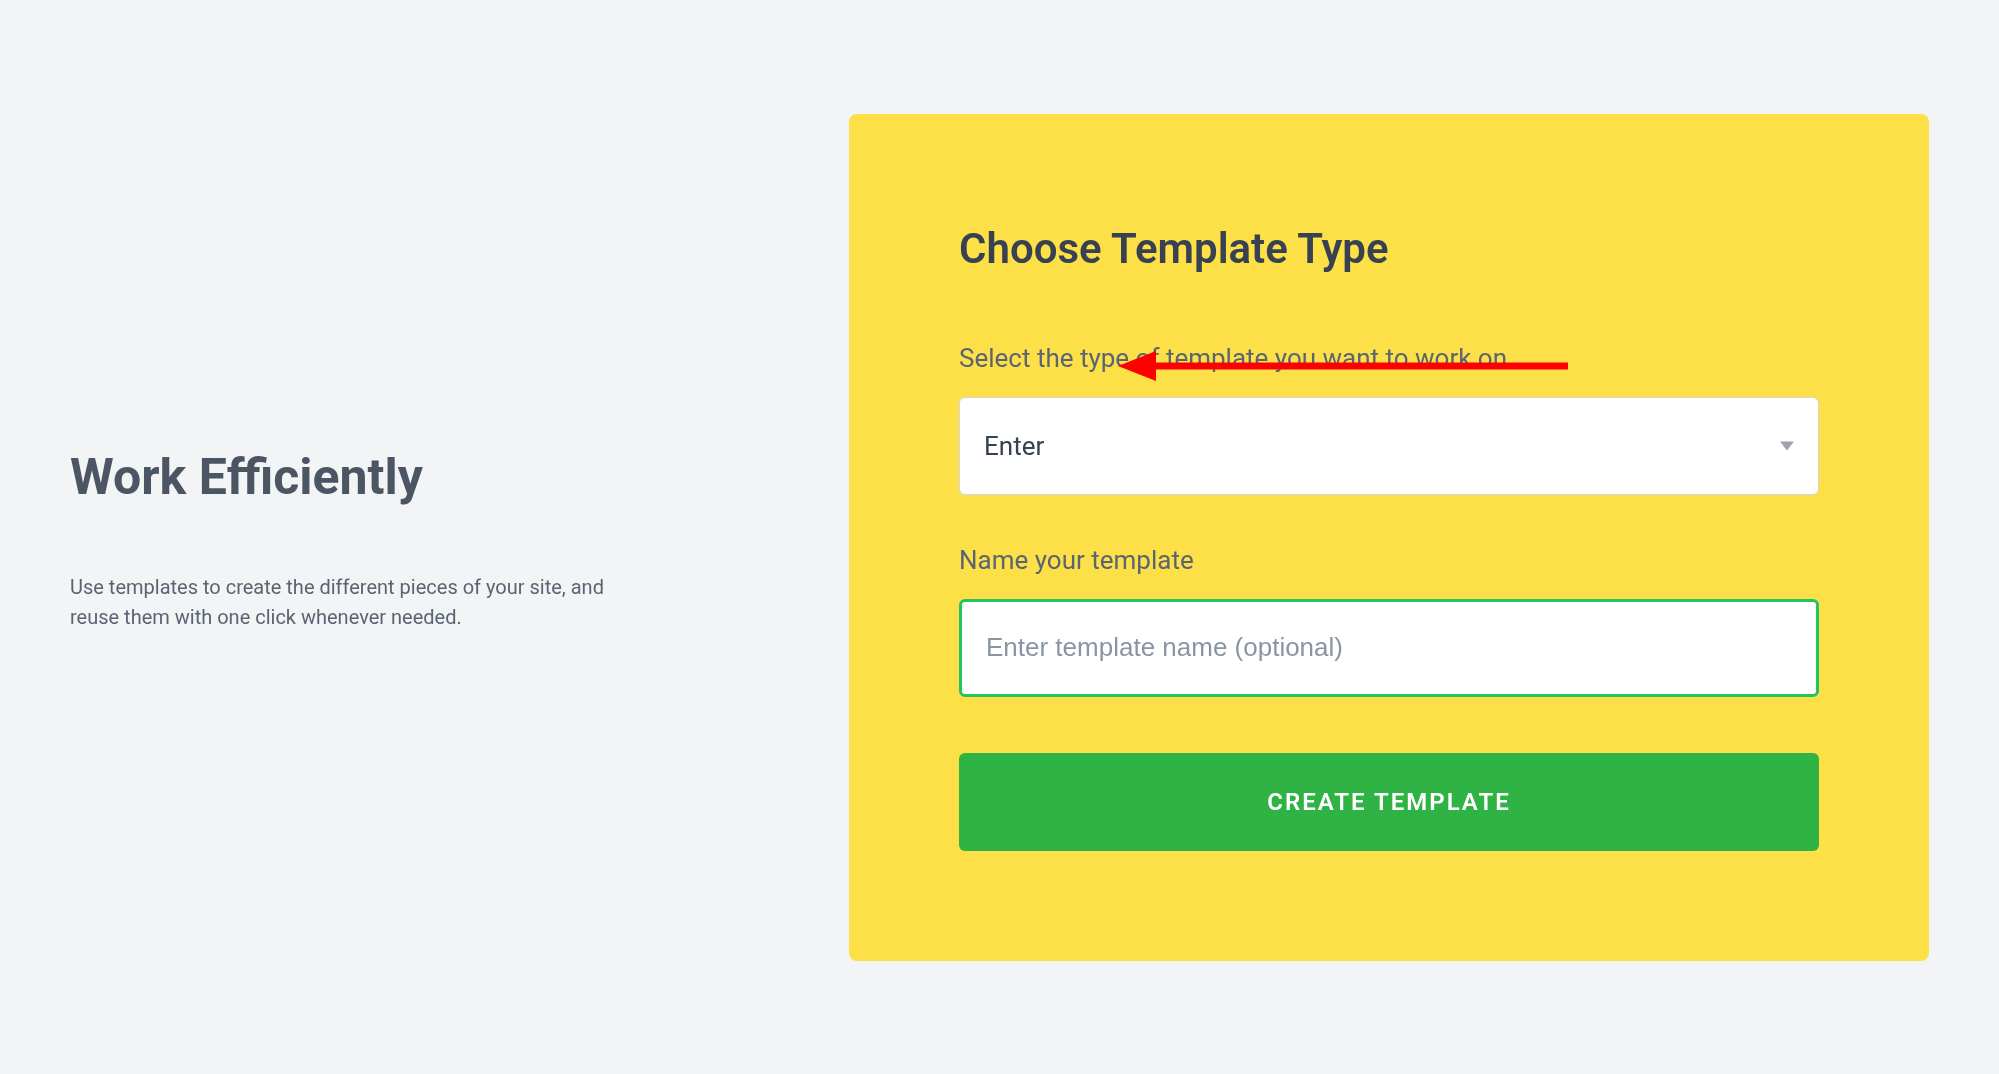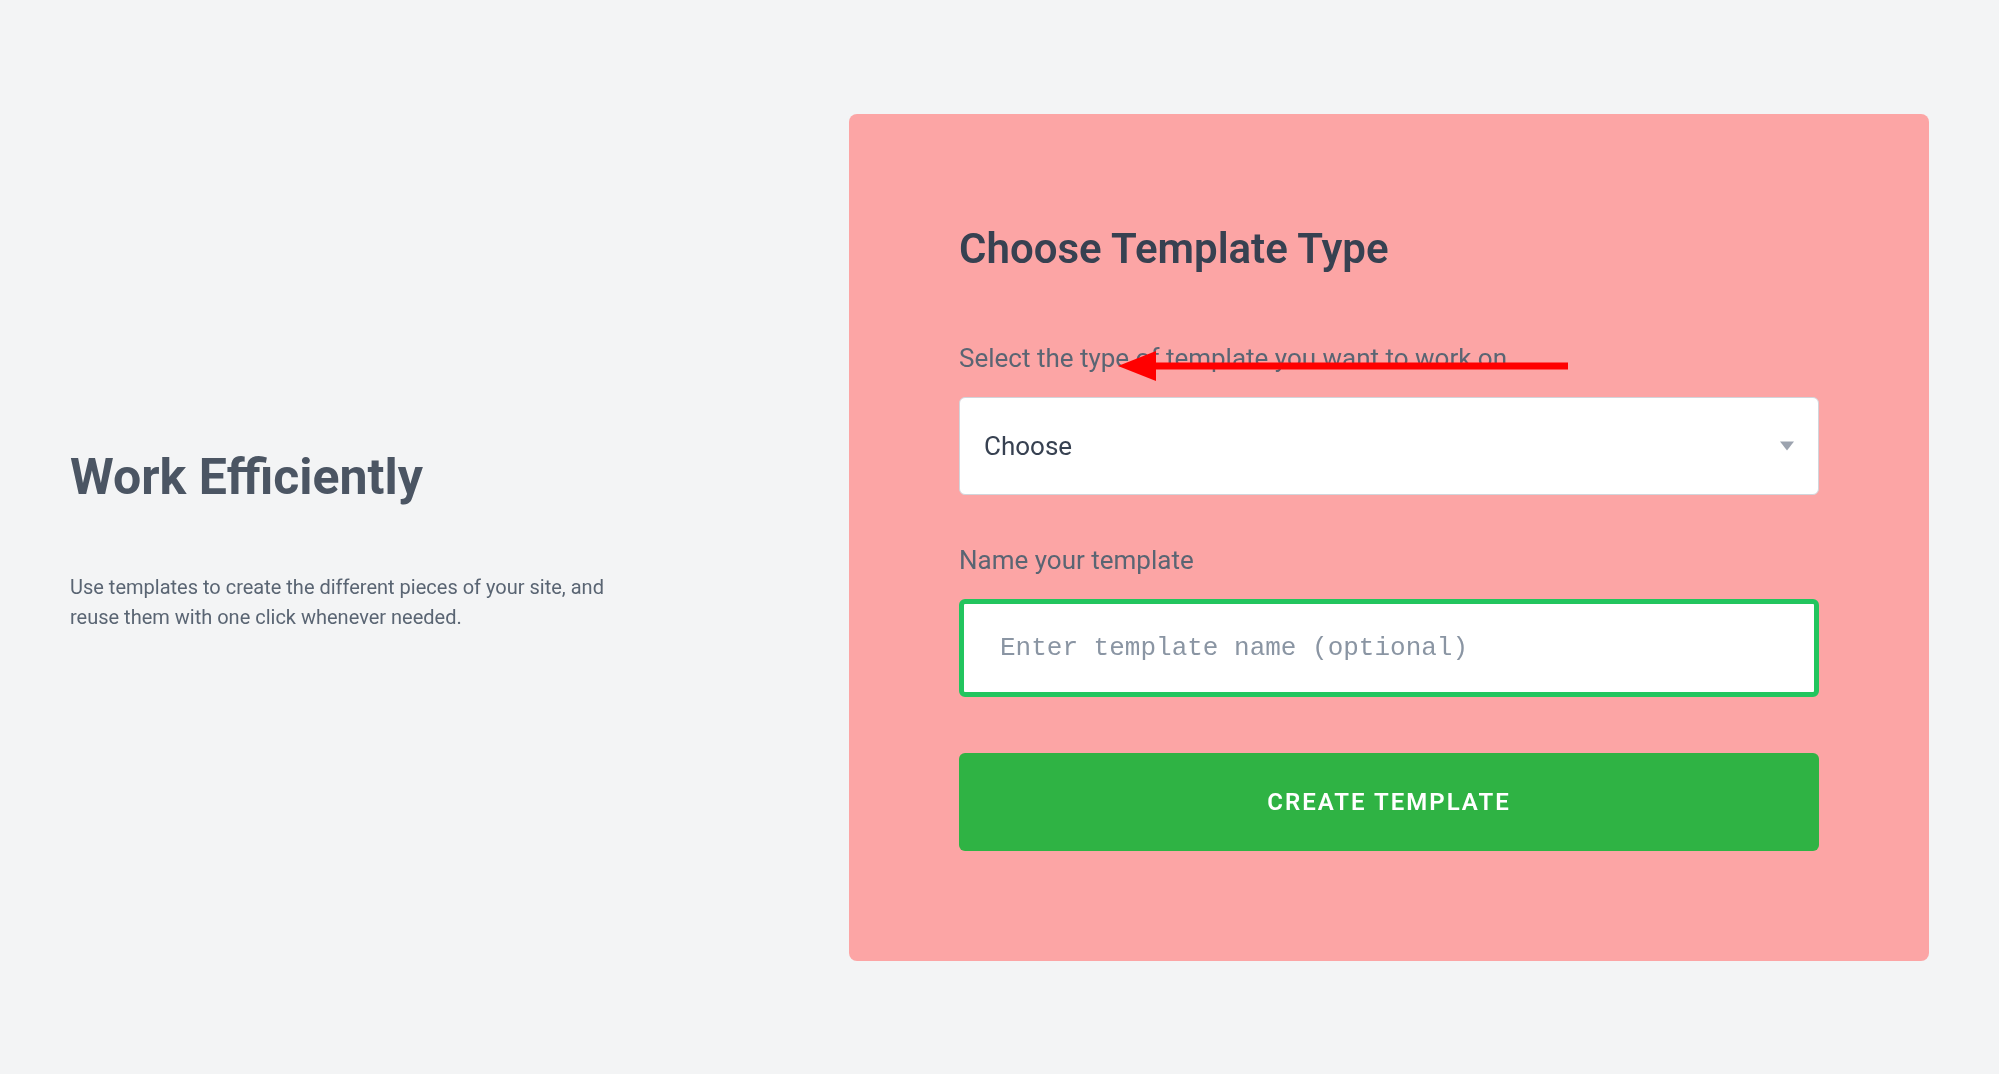--- a/index.html
+++ b/index.html
@@ -41,21 +41,21 @@
     }
     .description {
       font-size: 20px;
       font-weight: 400;
       color: #5a6573;
       line-height: 1.5;
       max-width: 560px;
     }
     .right-panel {
       flex: 0 0 1080px;
-      background: #fca5a5;
+      background: #fde047;
       border-radius: 8px;
       padding: 110px 110px 110px 110px;
       margin-left: auto;
       position: relative;
     }
     .card-title {
       font-size: 42px;
       font-weight: 600;
       color: #374151;
       margin-bottom: 70px;
@@ -90,26 +90,26 @@
       transform: translateY(-50%);
       width: 0;
       height: 0;
       border-left: 7px solid transparent;
       border-right: 7px solid transparent;
       border-top: 9px solid #9ca3af;
     }
     .text-input {
       width: 100%;
       height: 98px;
-      border: 5px solid #22c55e;
+      border: 3px solid #22c55e;
       border-radius: 6px;
-      padding: 0 36px;
+      padding: 0 24px;
       font-size: 26px;
       color: #374151;
-      font-family: Liberation Mono, monospace;
+      font-family: Liberation Sans, sans-serif;
       margin-bottom: 56px;
       outline: none;
     }
     .text-input::placeholder {
       color: #8a95a3;
     }
     .create-button {
       width: 100%;
       height: 98px;
       background: #2fb344;
@@ -136,21 +136,21 @@
   <div class="left-panel">
     <div class="heading-bold">Work Efficiently</div>
     <div class="description">Use templates to create the different pieces of your site, and reuse them with one click whenever needed.</div>
   </div>
 
   <div class="right-panel">
     <div class="card-title">Choose Template Type</div>
 
     <div class="field-label">Select the type of template you want to work on</div>
     <div class="select-wrapper">
-      <span class="select-value">Choose</span>
+      <span class="select-value">Enter</span>
       <span class="caret-icon"></span>
     </div>
 
     <div class="field-label">Name your template</div>
     <input type="text" class="text-input" placeholder="Enter template name (optional)" style="">
 
     <button class="create-button">CREATE TEMPLATE</button>
   </div>
 </div>
 

